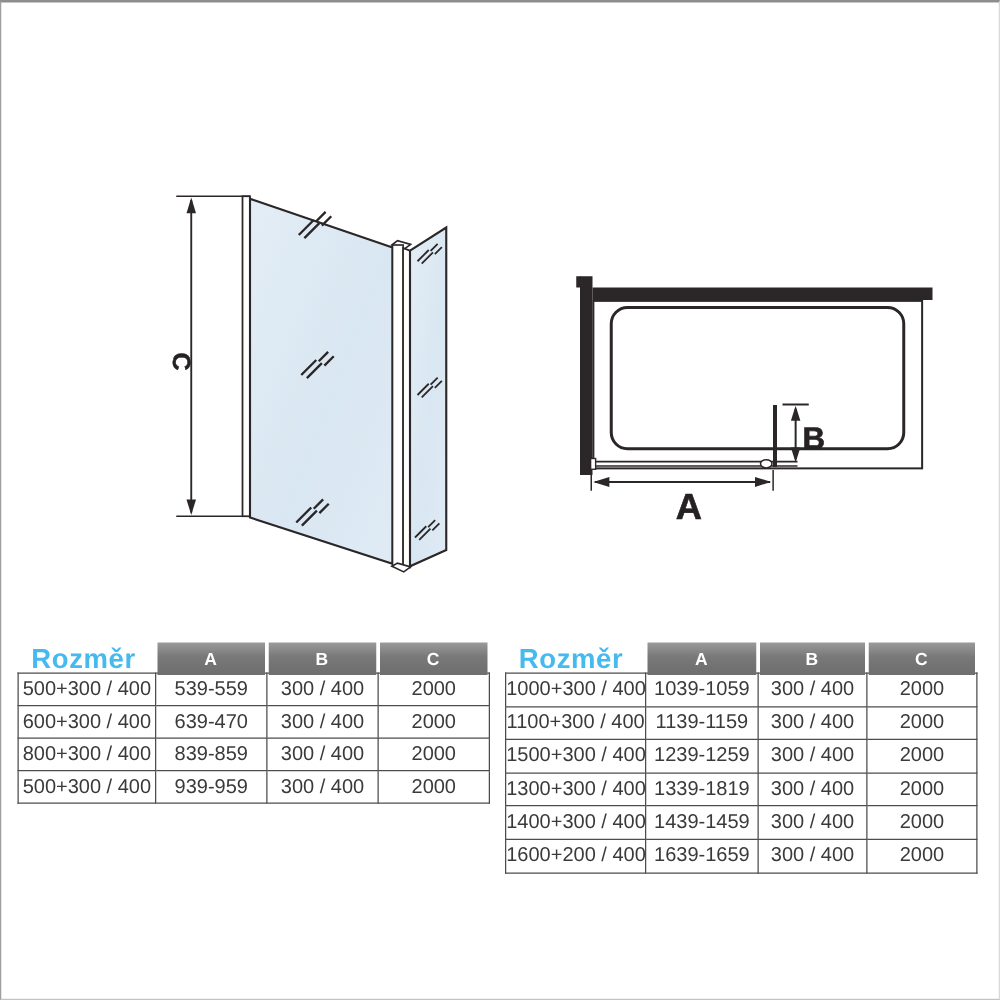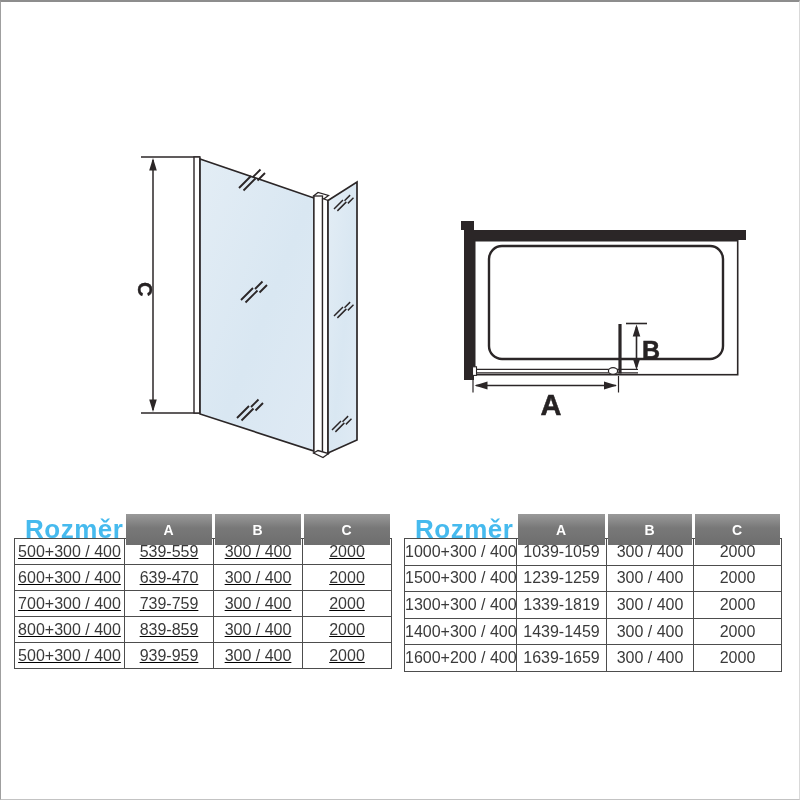--- a/index.html
+++ b/index.html
@@ -9,37 +9,37 @@
     border-top:2px solid #8d8d8d;border-left:1px solid #9f9f9f;
     border-right:1px solid #d9d9d9;border-bottom:1px solid #c3c3c3;
     font-family:"Liberation Sans",sans-serif;
   }
   svg.diagrams{position:absolute;left:0;top:0;}
 
   .size-table{position:absolute;}
   .strip{display:grid;height:20px;}
   .strip .title{
     grid-column:1;display:flex;align-items:center;
-    font-size:26px;font-weight:bold;color:#46baee;letter-spacing:0.5px;
+    font-size:22px;font-weight:bold;color:#46baee;letter-spacing:0.5px;
     padding-left:11px;white-space:nowrap;
   }
   .hcell{
     background:linear-gradient(180deg,#9a9a9a 0%,#787878 45%,#6e6e6e 100%);
     color:#ffffff;font-weight:bold;font-size:14px;
     display:flex;align-items:center;justify-content:center;
     margin:0 1.5px;
   }
   .size-table table{
     border-collapse:collapse;table-layout:fixed;width:100%;margin-top:4px;
   }
   .size-table td{
     border:1.6px solid #4d4d4d;text-align:center;vertical-align:middle;
     font-size:16px;color:#3a3a3a;padding:0;white-space:nowrap;
   }
-  #tableL tr{height:26.1px;text-decoration:underline;}
+  #tableL tr{height:26.1px;}
   #tableR tr{height:26.6px;}
 </style>
 </head>
 <body>
 
 <div class="page">
 
   <svg class="diagrams" width="800" height="505" viewBox="0 0 800 505">
     <defs>
       <linearGradient id="glassGrad" x1="0" y1="0" x2="1" y2="1">
@@ -145,26 +145,20 @@
             <td>300 / 400</td>
             <td>2000</td>
           </tr>
           <tr>
             <td>600+300 / 400</td>
             <td>639-470</td>
             <td>300 / 400</td>
             <td>2000</td>
           </tr>
           <tr>
-            <td>700+300 / 400</td>
-            <td>739-759</td>
-            <td>300 / 400</td>
-            <td>2000</td>
-          </tr>
-          <tr>
             <td>800+300 / 400</td>
             <td>839-859</td>
             <td>300 / 400</td>
             <td>2000</td>
           </tr>
           <tr>
             <td>500+300 / 400</td>
             <td>939-959</td>
             <td>300 / 400</td>
             <td>2000</td>
@@ -186,20 +180,26 @@
           <col style="width:88px">
         </colgroup>
       <tbody>
           <tr>
             <td>1000+300 / 400</td>
             <td>1039-1059</td>
             <td>300 / 400</td>
             <td>2000</td>
           </tr>
           <tr>
+            <td>1100+300 / 400</td>
+            <td>1139-1159</td>
+            <td>300 / 400</td>
+            <td>2000</td>
+          </tr>
+          <tr>
             <td>1500+300 / 400</td>
             <td>1239-1259</td>
             <td>300 / 400</td>
             <td>2000</td>
           </tr>
           <tr>
             <td>1300+300 / 400</td>
             <td>1339-1819</td>
             <td>300 / 400</td>
             <td>2000</td>

